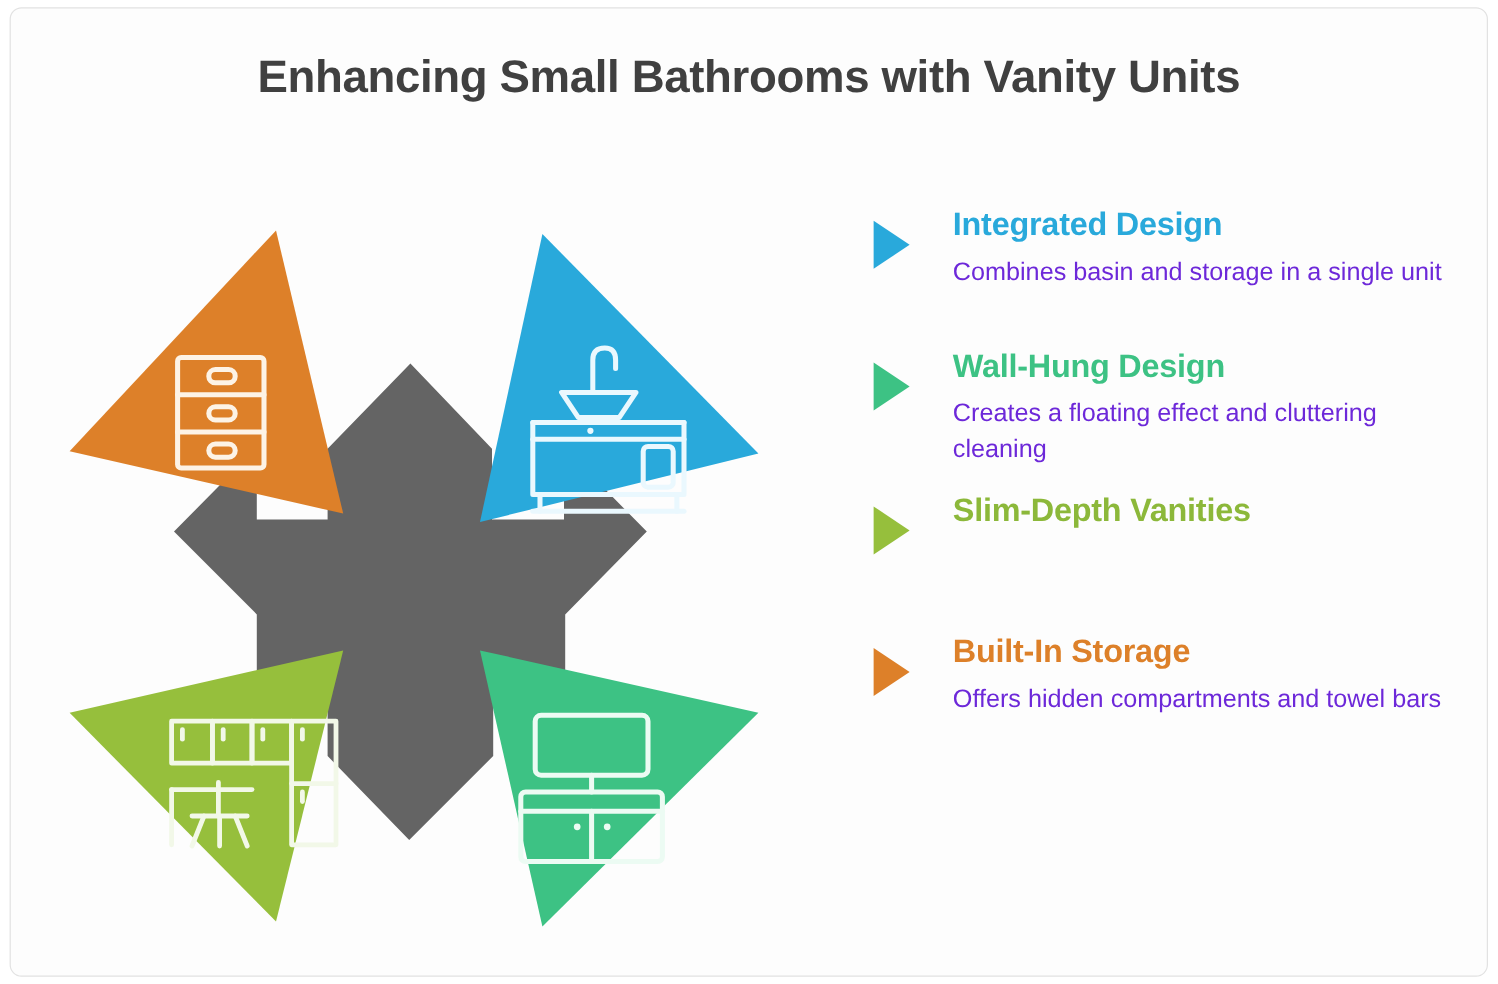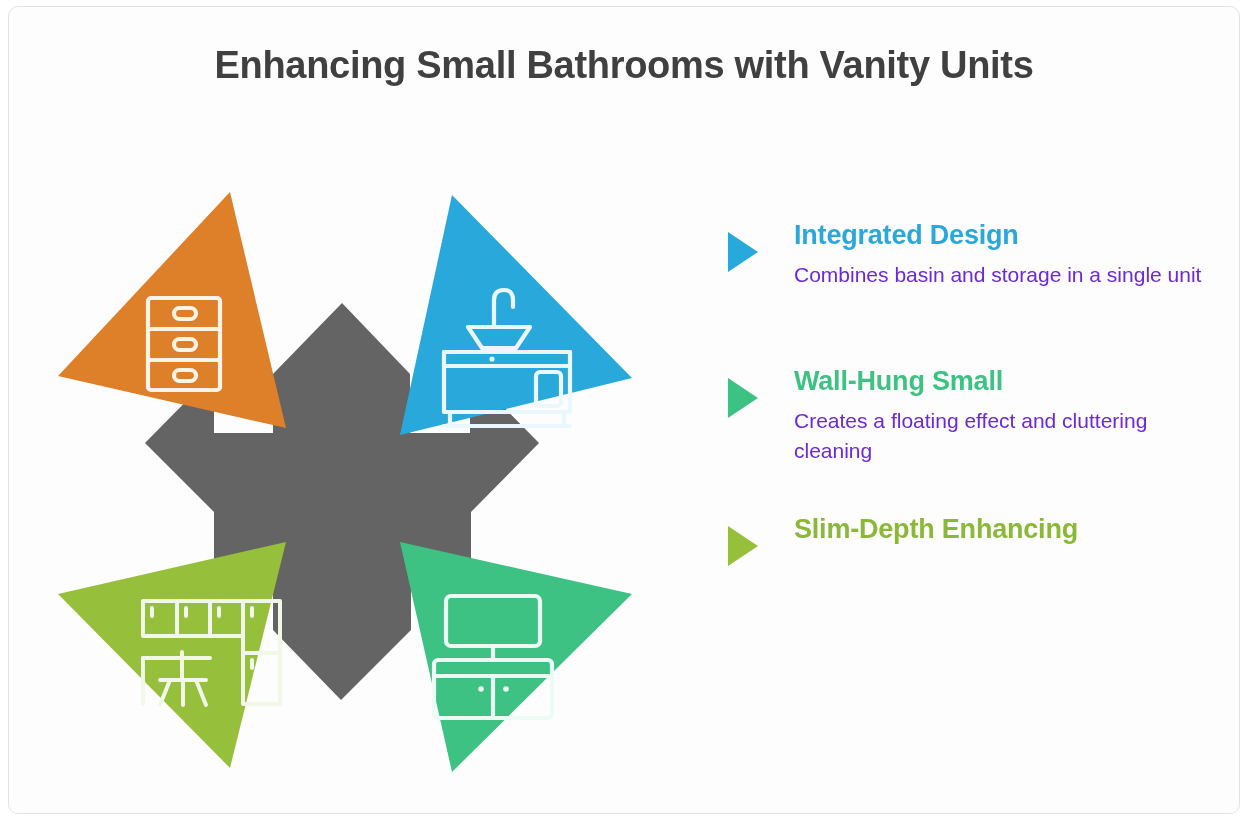--- a/index.html
+++ b/index.html
@@ -64,21 +64,20 @@
     left: 720px;
     top: 172px;
     width: 500px;
   }
   .item {
     position: relative;
     margin-bottom: 20px;
     padding-left: 74px;
     min-height: 98px;
     box-sizing: border-box;
-    margin-top: 48px;
   }
   .item:last-child { margin-bottom: 0; }
 
   .tri-bullet {
     position: absolute;
     left: 8px;
     top: 12px;
     width: 0;
     height: 0;
     border-top: 20px solid transparent;
@@ -220,25 +219,30 @@
   <div class="list">
 
     <div class="item">
       <span class="tri-bullet" style="border-left-color:#29a9db"></span>
       <div class="item-head" style="color:#29a9db">Integrated Design</div>
       <div class="item-desc">Combines basin and storage in a single unit</div>
     </div>
 
     <div class="item">
       <span class="tri-bullet" style="border-left-color:#3dc284"></span>
-      <div class="item-head" style="color:#3dc284">Wall-Hung Small</div>
+      <div class="item-head" style="color:#3dc284">Wall-Hung Design</div>
       <div class="item-desc">Creates a floating effect and cluttering cleaning</div>
     </div>
 
     <div class="item">
       <span class="tri-bullet" style="border-left-color:#96bf3c"></span>
-      <div class="item-head" style="color:#8cb83a">Slim-Depth Enhancing</div>
-    </div>
-
+      <div class="item-head" style="color:#8cb83a">Slim-Depth Vanities</div>
+    </div>
+
+    <div class="item">
+      <span class="tri-bullet" style="border-left-color:#dd8029"></span>
+      <div class="item-head" style="color:#dd8029">Built-In Storage</div>
+      <div class="item-desc">Offers hidden compartments and towel bars</div>
+    </div>
 
   </div>
 
 </div>
 
 </body></html>

